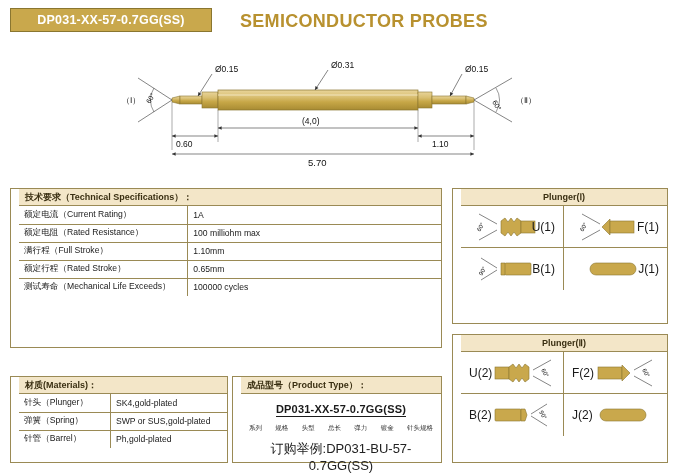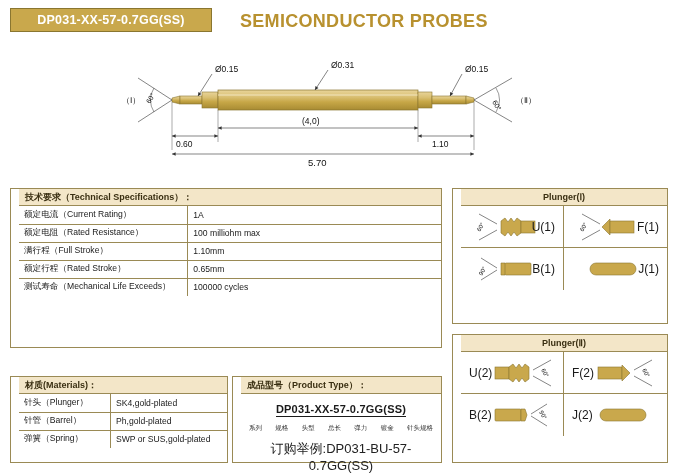--- a/index.html
+++ b/index.html
@@ -206,26 +206,26 @@
 
   <div class="box" id="mat-box">
     <div class="box-hd">材质(Materials)：</div>
     <table class="spec">
       <tbody>
         <tr>
           <td class="k">针头（Plunger）</td>
           <td>SK4,gold-plated</td>
         </tr>
         <tr>
+          <td class="k">弹簧（Spring）</td>
+          <td>SWP or SUS,gold-plated</td>
+        </tr>
+        <tr>
           <td class="k">针管（Barrel）</td>
           <td>Ph,gold-plated</td>
-        </tr>
-        <tr>
-          <td class="k">弹簧（Spring）</td>
-          <td>SWP or SUS,gold-plated</td>
         </tr>
       </tbody>
     </table>
   </div>
 
   <div class="box" id="ptype-box">
     <div class="box-hd">成品型号（Product Type）：</div>
     <div class="ptype-body">
       <div class="ptype-code">
         <u>DP031</u><u>-XX-</u><u>57</u><u>-</u><u>0.7</u><u>GG</u><u>(SS)</u>

